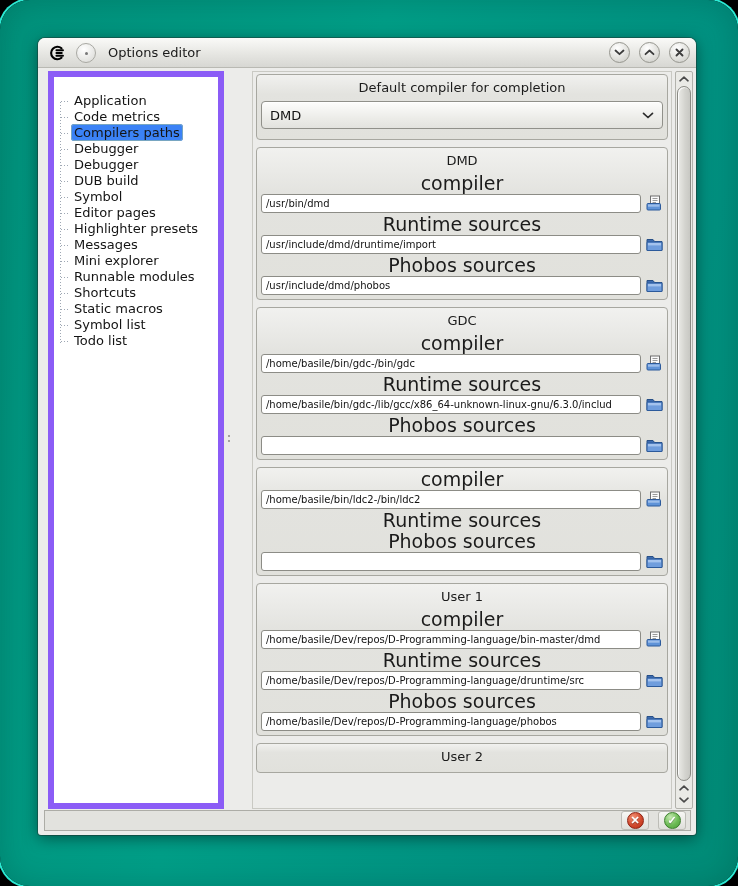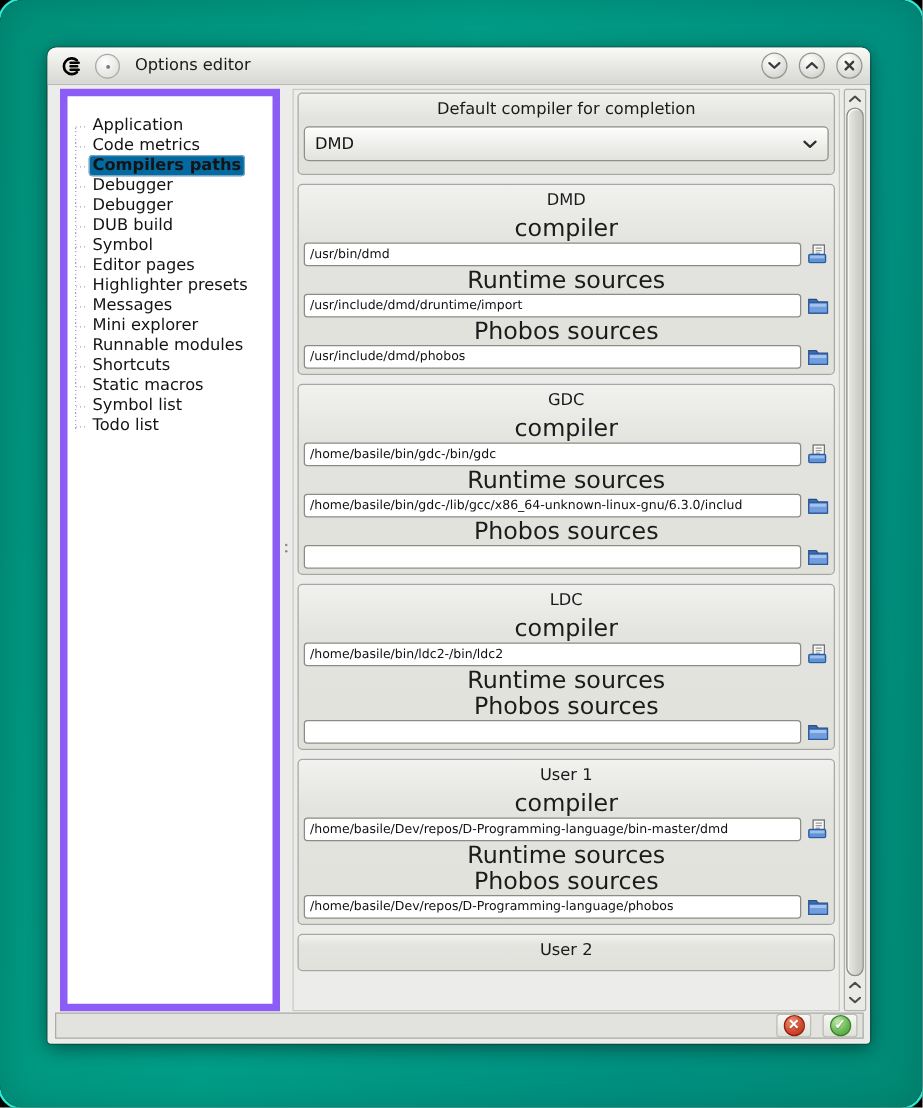--- a/index.html
+++ b/index.html
@@ -3,21 +3,21 @@
 <meta charset="utf-8">
 <style>
   html,body { margin:0; padding:0; }
   body {
     width:738px; height:886px; position:relative; overflow:hidden;
     background:#000; font-family:"DejaVu Sans","Liberation Sans",sans-serif;
     -webkit-font-smoothing:antialiased;
   }
   
   .frame {
-    position:absolute; inset:0; border-radius:18px;
+    position:absolute; inset:0; border-radius:30px;
     background:linear-gradient(105deg,#00917b 0%,#009e87 40%,#009181 75%,#008b76 100%);
     box-shadow:0 0 0 2px #2be9d3, inset 0 0 30px rgba(0,60,50,.25);
   }
   
   .window {
     position:absolute; left:38px; top:38px; width:658px; height:797px;
     background:#ececea; border-radius:7px 7px 3px 3px;
     box-shadow:0 3px 16px rgba(0,0,0,.45), 0 0 0 1px rgba(40,60,55,.45);
   }
   
@@ -57,31 +57,31 @@
   .tree::before {
     content:""; position:absolute; left:6px; top:9px; width:1px; height:243px;
     background-image:repeating-linear-gradient(#9fa8b4 0 1px,transparent 1px 3px);
   }
   .tree-item { height:16px; line-height:15px; padding-left:17px; position:relative; font-size:13px; color:#141414; white-space:nowrap; cursor:default; }
   .tree-item::before {
     content:""; position:absolute; left:7px; top:8px; width:8px; height:1px;
     background-image:repeating-linear-gradient(90deg,#9fa8b4 0 1px,transparent 1px 3px);
   }
   .tree-item .lbl { border:1px solid transparent; border-radius:3px; padding:0 2px; }
-  .tree-item.selected .lbl { background:#0369a1; border-color:#78a6c1;font-weight:bold; }
+  .tree-item.selected .lbl { background:#3b82f6; border-color:#78a6c1; }
   
   .splitter { width:10px; position:relative; }
   .splitter::after {
     content:""; position:absolute; left:4px; top:50%; margin-top:-5px; width:2px; height:2px;
     border-radius:50%; background:#8b8b85; box-shadow:0 5px 0 #8b8b85;
   }
   
   .main {
     flex:1; overflow:hidden; border:1px solid #c9c9c3; box-sizing:border-box;
-    background:#ececea; padding:2px 3px 0 3px;
+    background:#ececea; padding:2px 3px 0 3px;margin-left:18px;
   }
   .group {
     border:1px solid #a7a7a0; border-radius:4px; margin-bottom:7px;
     background:linear-gradient(#f1f1ef,#e3e3df 30%,#e1e1dc);
     padding:0 4px 4px 4px; box-sizing:border-box;
   }
   .group-header { text-align:center; font-size:13px; color:#1b1b1b; height:24px; line-height:26px; }
   .field-label { text-align:center; font-size:19px; color:#1b1b1b; height:21px; line-height:22px; }
   .field-row { display:flex; align-items:center; height:20px; margin:0 0 0 0; }
   .text-input {
@@ -270,21 +270,20 @@
                 <svg width="17" height="15" viewBox="0 0 17 15">
                   <path d="M1 2.5 h6 l1.6 2 h7.4 v9 h-15 z" fill="#3e6cb0" stroke="#274f86"></path>
                   <rect x="1" y="5" width="15" height="8.5" rx="0.8" fill="#6f9ddd" stroke="#2c5a9b"></rect>
                   <rect x="2" y="6" width="13" height="2.4" fill="#aac8ef" opacity="0.9"></rect>
                 </svg>
               </button>
           </div>
         </section>
 
         <section class="group">
-          <div class="group-header">LDC</div>
           <div class="field-label">compiler</div>
           <div class="field-row">
             <div class="text-input">/home/basile/bin/ldc2-/bin/ldc2</div>
             <button class="icon-btn">
                 <svg width="17" height="16" viewBox="0 0 17 16">
                   <rect x="4.5" y="1" width="9" height="10.5" fill="#fafafa" stroke="#6f6f6f"></rect>
                   <path d="M6.5 3.5 h5 M6.5 5.5 h5 M6.5 7.5 h3.5" stroke="#9a9a9a" stroke-width="1"></path>
                   <rect x="1" y="8.5" width="13.5" height="6.5" rx="1" fill="#5f93d8" stroke="#2c5a9b"></rect>
                   <rect x="2" y="9.5" width="11.5" height="2.2" fill="#a8c6ed" opacity="0.85"></rect>
                 </svg>
@@ -312,20 +311,30 @@
             <button class="icon-btn">
                 <svg width="17" height="16" viewBox="0 0 17 16">
                   <rect x="4.5" y="1" width="9" height="10.5" fill="#fafafa" stroke="#6f6f6f"></rect>
                   <path d="M6.5 3.5 h5 M6.5 5.5 h5 M6.5 7.5 h3.5" stroke="#9a9a9a" stroke-width="1"></path>
                   <rect x="1" y="8.5" width="13.5" height="6.5" rx="1" fill="#5f93d8" stroke="#2c5a9b"></rect>
                   <rect x="2" y="9.5" width="11.5" height="2.2" fill="#a8c6ed" opacity="0.85"></rect>
                 </svg>
               </button>
           </div>
           <div class="field-label">Runtime sources</div>
+          <div class="field-row">
+            <div class="text-input">/home/basile/Dev/repos/D-Programming-language/druntime/src</div>
+            <button class="icon-btn">
+                <svg width="17" height="15" viewBox="0 0 17 15">
+                  <path d="M1 2.5 h6 l1.6 2 h7.4 v9 h-15 z" fill="#3e6cb0" stroke="#274f86"></path>
+                  <rect x="1" y="5" width="15" height="8.5" rx="0.8" fill="#6f9ddd" stroke="#2c5a9b"></rect>
+                  <rect x="2" y="6" width="13" height="2.4" fill="#aac8ef" opacity="0.9"></rect>
+                </svg>
+              </button>
+          </div>
           <div class="field-label">Phobos sources</div>
           <div class="field-row">
             <div class="text-input">/home/basile/Dev/repos/D-Programming-language/phobos</div>
             <button class="icon-btn">
                 <svg width="17" height="15" viewBox="0 0 17 15">
                   <path d="M1 2.5 h6 l1.6 2 h7.4 v9 h-15 z" fill="#3e6cb0" stroke="#274f86"></path>
                   <rect x="1" y="5" width="15" height="8.5" rx="0.8" fill="#6f9ddd" stroke="#2c5a9b"></rect>
                   <rect x="2" y="6" width="13" height="2.4" fill="#aac8ef" opacity="0.9"></rect>
                 </svg>
               </button>

